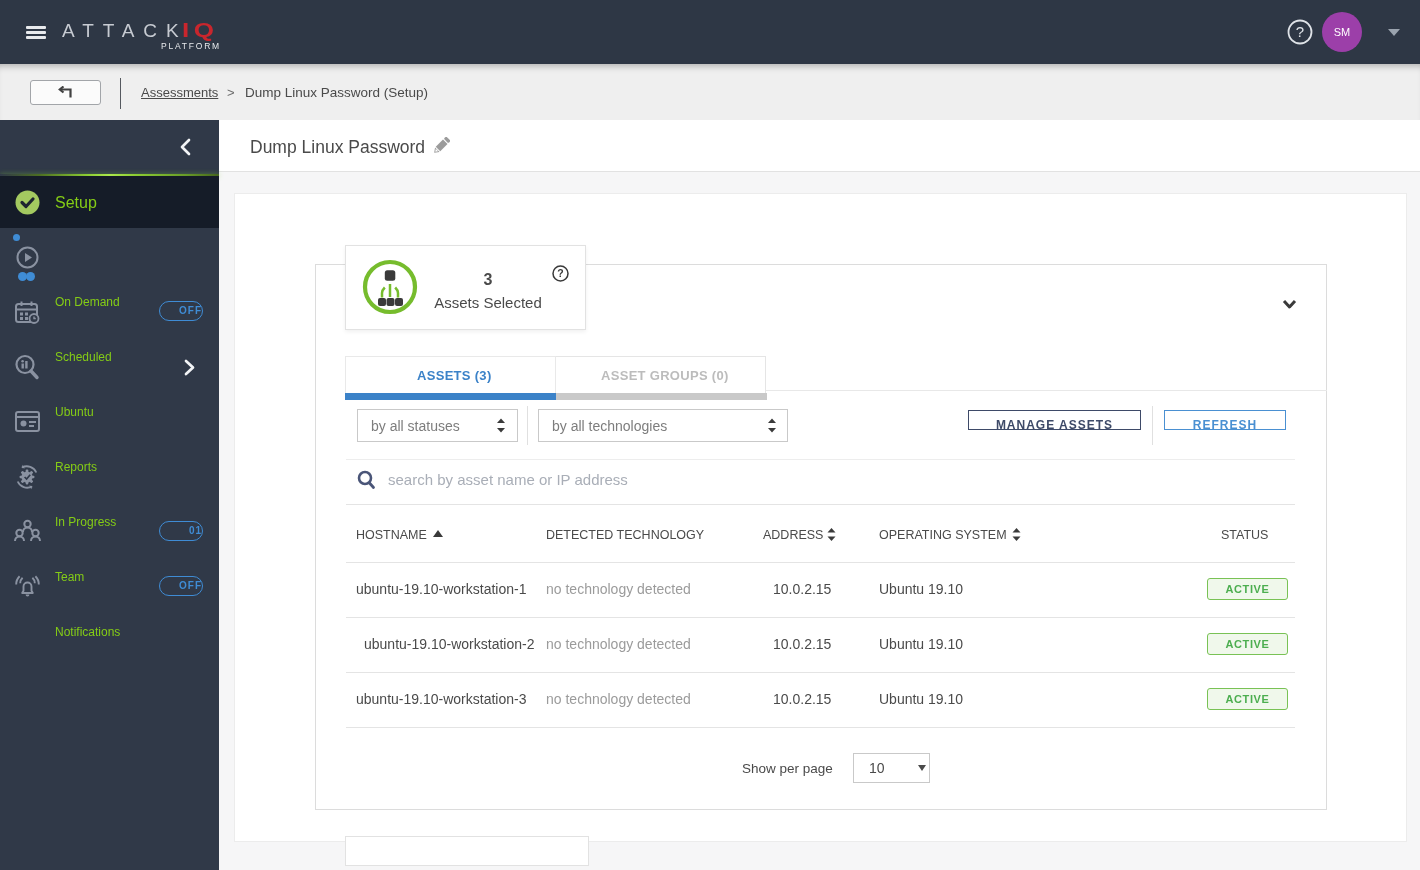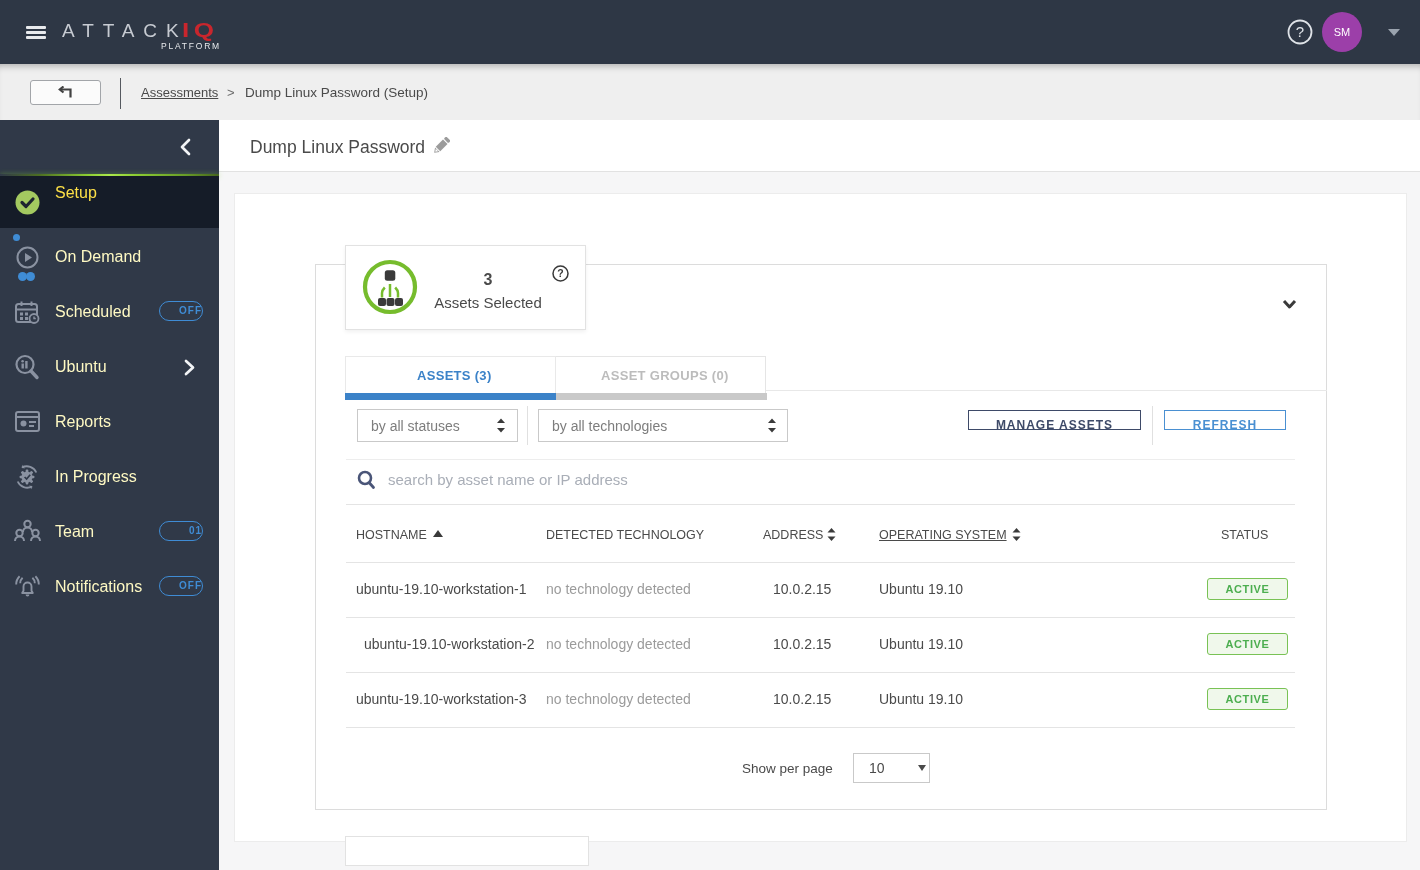--- a/index.html
+++ b/index.html
@@ -28,21 +28,21 @@
   #crumb-a { left:141px; top:21px; font-size:13px; color:#4a4a4a; text-decoration:underline; }
   #crumb-gt { left:227px; top:21px; font-size:13px; color:#6b6b6b; }
   #crumb-b { left:245px; top:20.5px; font-size:13.5px; color:#4a4a4a; }
 
   
   #sidebar { left:0; top:120px; width:219px; height:750px; background:#303948; z-index:10; }
   #sb-green { left:0; top:54px; width:219px; height:2.5px;
     background:linear-gradient(to right, #303948 0%, #4c6e22 18%, #8ccd33 40%, #abe94c 50%, #8ccd33 62%, #679b28 85%, #45641d 100%);
     box-shadow:0 0 5px rgba(140,220,60,0.45); }
   #sb-active { left:0; top:56px; width:219px; height:52px; background:#151c28; }
-  .sb-label { font-size:16px; color:#fef9c3; }
+  .sb-label { font-size:12px; color:#84cc16;margin-top:47px; }
   .pill { position:absolute; width:44px; height:20px; border:1.5px solid #3f8cd5; border-radius:10px;
     color:#3f8cd5; font-size:10px; font-weight:700; letter-spacing:1px; text-align:right; line-height:17px; }
 
   
   #chead { left:219px; top:120px; width:1201px; height:52px; background:#fff; border-bottom:1px solid #e2e2e2; }
   #title { left:250px; top:137px; font-size:17.5px; color:#4a4a4a; }
   #panel { left:234px; top:193px; width:1173px; height:649px; background:#fff; border:1px solid #ececec; }
   #card { left:315px; top:264px; width:1012px; height:546px; background:#fff; border:1px solid #dcdcdc; }
   #minibox { left:345px; top:245px; width:241px; height:85px; background:#fff; border:1px solid #e2e2e2;
     box-shadow:0 2px 4px rgba(0,0,0,0.06); z-index:3; }
@@ -105,21 +105,21 @@
     <svg class="abs" style="left:178px;top:18px" width="14" height="18" viewBox="0 0 14 18">
       <path d="M11 2 L4 9 L11 16" fill="none" stroke="#f2f4f6" stroke-width="2.7" stroke-linecap="round" stroke-linejoin="round"></path>
     </svg>
     <div id="sb-green" class="abs"></div>
     <div id="sb-active" class="abs"></div>
 
     <svg class="abs" style="left:15px;top:70px" width="25" height="25" viewBox="0 0 25 25">
       <circle cx="12.5" cy="12.5" r="12" fill="#a3c960"></circle>
       <path d="M7 12.5 L11 16.5 L18 9" fill="none" stroke="#1d2430" stroke-width="3.2" stroke-linecap="round" stroke-linejoin="round"></path>
     </svg>
-    <div class="abs" style="left:55px;top:64px;font-size:16px;color:#fde047;">Setup</div>
+    <div class="abs" style="left:55px;top:74px;font-size:16px;color:#84cc16;">Setup</div>
 
     <div class="abs" style="left:13px;top:114px;width:7px;height:7px;border-radius:50%;background:#3f8cd5;"></div>
     <div class="abs" style="left:18px;top:152px;width:9px;height:9px;border-radius:50%;background:#3f8cd5;"></div>
     <div class="abs" style="left:26px;top:152px;width:9px;height:9px;border-radius:50%;background:#3f8cd5;"></div>
 
     <svg class="abs" style="left:16px;top:126px" width="23" height="23" viewBox="0 0 23 23">
       <circle cx="11.5" cy="11.5" r="10" fill="none" stroke="#8a92a1" stroke-width="2"></circle>
       <path d="M9 7 L16 11.5 L9 16 Z" fill="#8a92a1"></path>
     </svg>
     <div class="abs sb-label" style="left:55px;top:128px;">On Demand</div>
@@ -287,21 +287,21 @@
   <div class="th" style="left:356px;">HOSTNAME</div>
   <svg class="abs" style="left:433px;top:530px" width="10" height="7" viewBox="0 0 10 7">
     <path d="M0 7 L5 0 L10 7 Z" fill="#3a3a3a"></path>
   </svg>
   <div class="th" style="left:546px;">DETECTED TECHNOLOGY</div>
   <div class="th" style="left:763px;">ADDRESS</div>
   <svg class="abs" style="left:826px;top:527px" width="11" height="15" viewBox="0 0 11 15">
     <path d="M1.5 5.5 L5.5 1 L9.5 5.5 Z" fill="#3a3a3a"></path>
       <path d="M1.5 9.5 L5.5 14 L9.5 9.5 Z" fill="#3a3a3a"></path>
   </svg>
-  <div class="th" style="left:879px;text-decoration:underline;">OPERATING SYSTEM</div>
+  <div class="th" style="left:879px;">OPERATING SYSTEM</div>
   <svg class="abs" style="left:1011px;top:527px" width="11" height="15" viewBox="0 0 11 15">
     <path d="M1.5 5.5 L5.5 1 L9.5 5.5 Z" fill="#3a3a3a"></path>
       <path d="M1.5 9.5 L5.5 14 L9.5 9.5 Z" fill="#3a3a3a"></path>
   </svg>
   <div class="th" style="left:1221px;">STATUS</div>
   <div id="thead-line" class="abs"></div>
 
   <div class="td" style="left:356px;top:581px;">ubuntu-19.10-workstation-1</div>
   <div class="td-gray" style="left:546px;top:581px;">no technology detected</div>
   <div class="td" style="left:773px;top:581px;">10.0.2.15</div>

